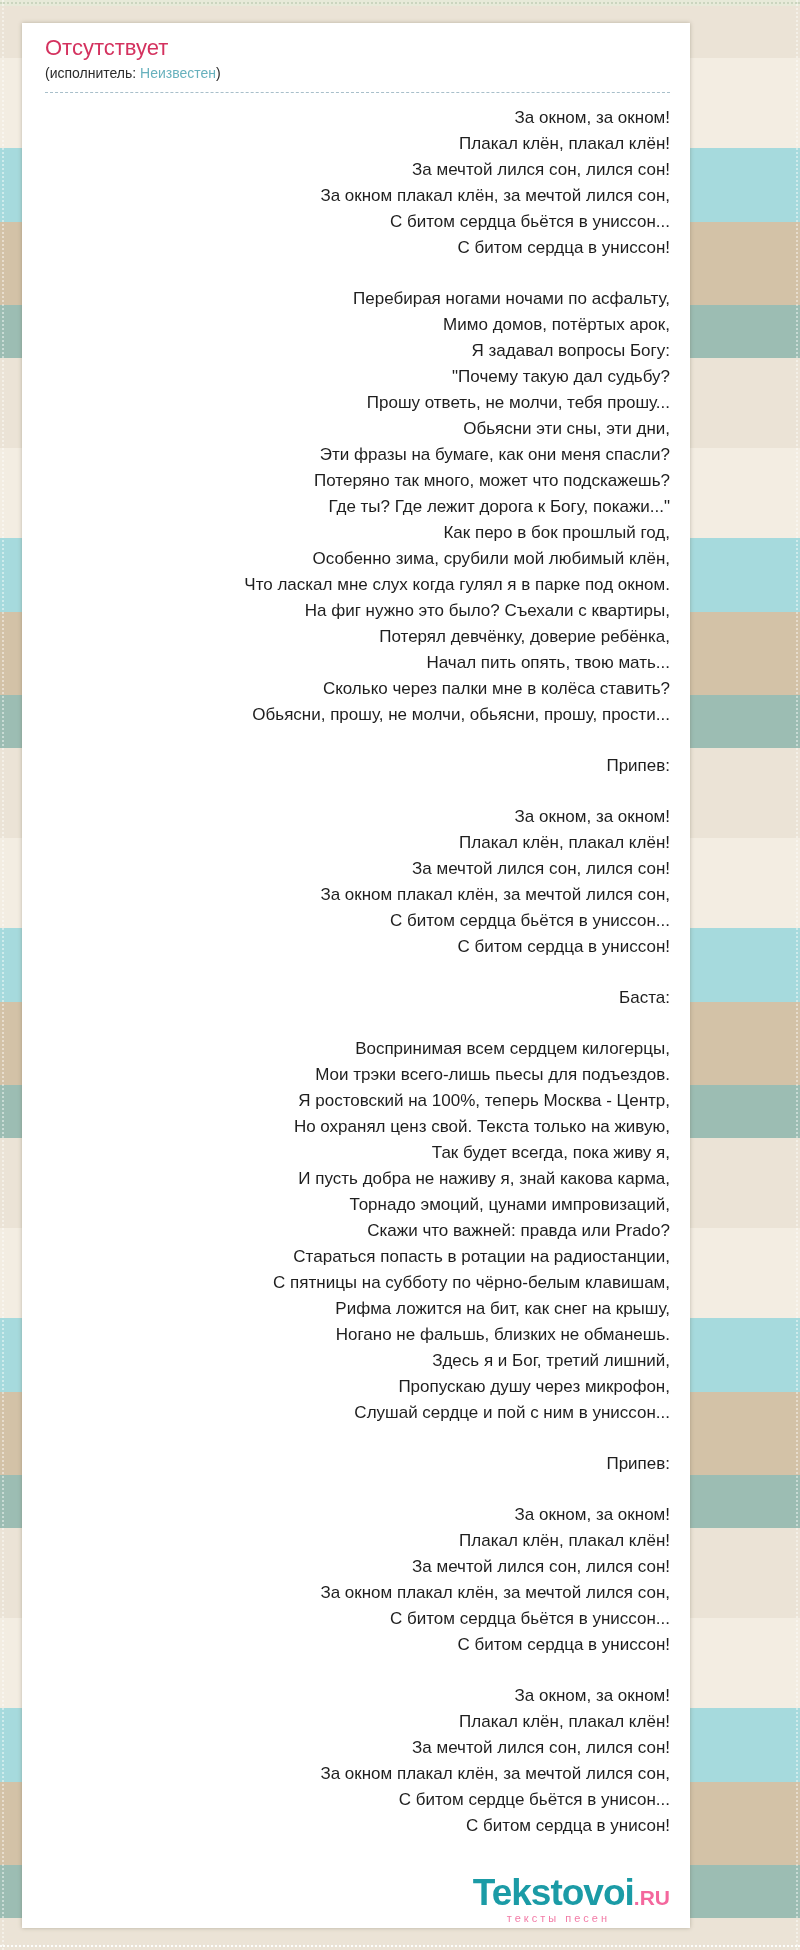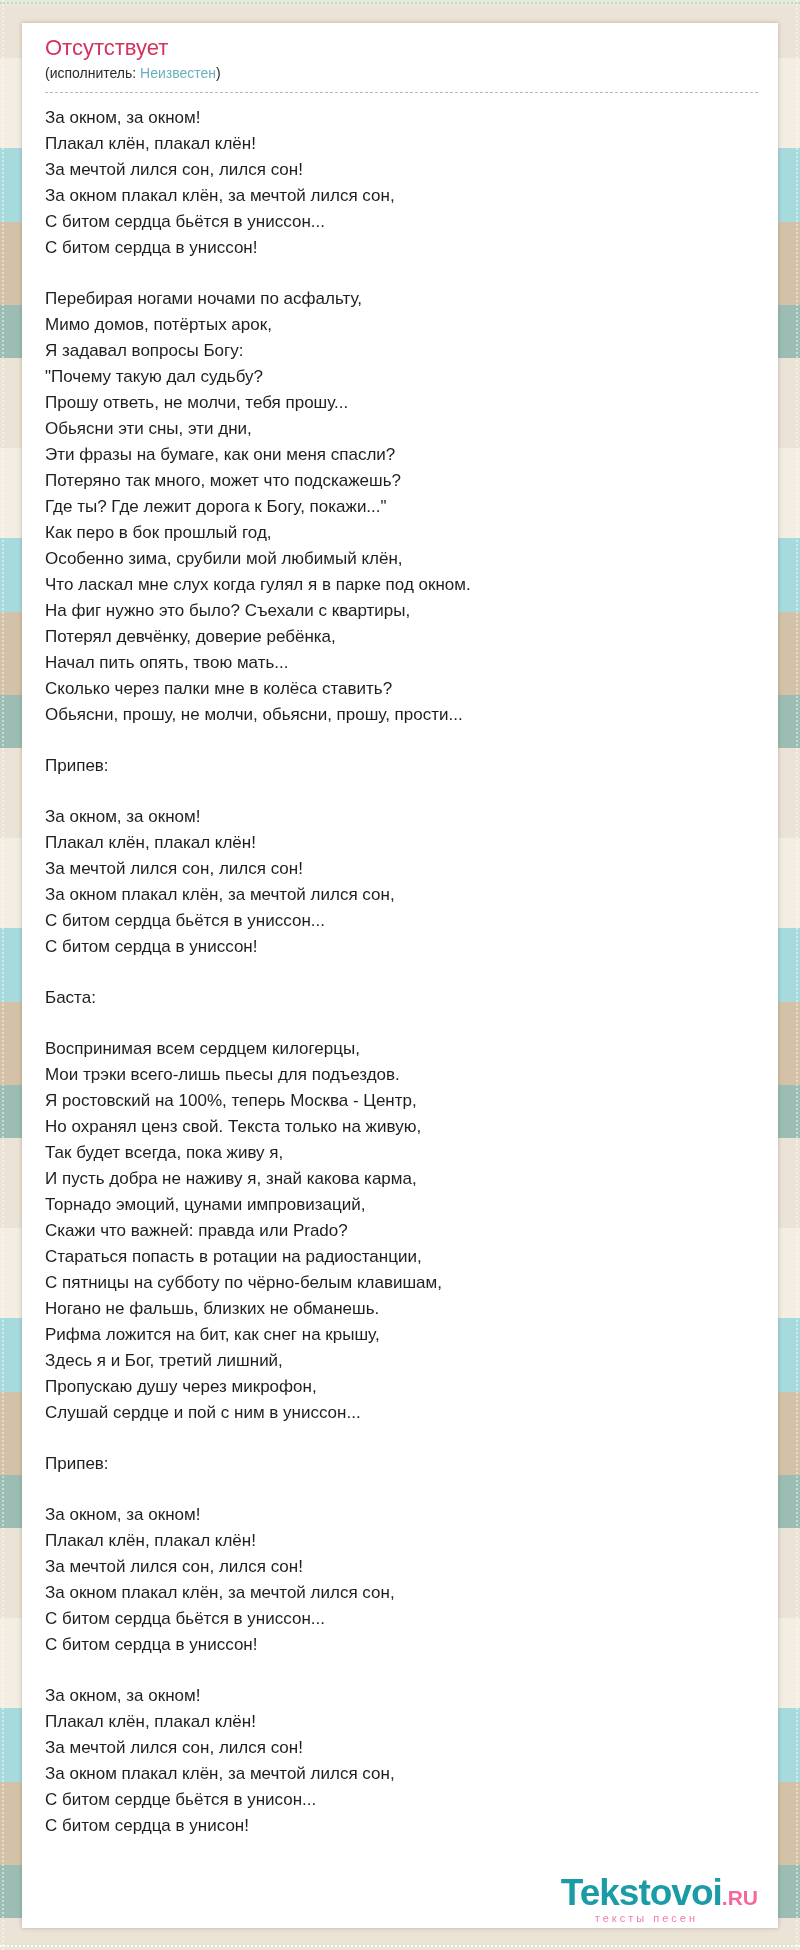--- a/index.html
+++ b/index.html
@@ -21,36 +21,36 @@
         var(--stripe-beige) 358px,var(--stripe-beige) 390px);
     background-size:4px 4px, auto;
   }
   .top-band{position:absolute;top:0;left:0;right:0;height:6px;background:#e7ead9;}
   .top-band::after{content:'';position:absolute;top:2px;left:0;right:0;border-top:2px dotted #cbd5bf;}
   .stitch-bottom{position:absolute;bottom:3px;left:0;right:0;border-top:2px dotted rgba(255,255,255,.9);}
   .stitch-left{position:absolute;top:0;bottom:0;left:2px;border-left:2px dotted rgba(255,255,255,.45);}
   .stitch-right{position:absolute;top:0;bottom:0;right:2px;border-right:2px dotted rgba(255,255,255,.45);}
 
   .card{
-    position:absolute;left:22px;top:23px;width:756px;height:1905px;
+    position:absolute;left:22px;top:23px;width:668px;height:1905px;
     box-sizing:border-box;background:#ffffff;
     box-shadow:0 0 4px rgba(90,80,60,.35);
     padding:12px 20px 0 23px;overflow:hidden;
   }
   .song-title{
     margin:0;font-size:22px;line-height:26px;font-weight:400;
     color:var(--title-pink);
   }
   .subtitle{
     margin-top:3px;font-size:14px;line-height:18px;color:#2a2a2a;
     padding-bottom:10px;border-bottom:1px dashed var(--dash-blue);
   }
   .artist-link{color:var(--link-teal);text-decoration:none;cursor:pointer;}
   .lyrics{margin-top:12px;font-size:17px;line-height:26px;color:var(--text-dark);}
-  .stanza{margin:0 0 25px 0;}
+  .stanza{margin:0 0 25px 0;text-align:right;}
   .line{white-space:pre-wrap;}
 
   .site-logo{
     position:absolute;right:20px;bottom:4px;text-align:center;cursor:pointer;
     line-height:1;text-decoration:none;
   }
   .logo-main{
     font-size:37px;font-weight:bold;letter-spacing:-1px;color:var(--logo-teal);
   }
   .logo-domain{
@@ -120,22 +120,22 @@
         <div class="line">Воспринимая всем сердцем килогерцы,</div>
         <div class="line">Мои трэки всего-лишь пьесы для подъездов.</div>
         <div class="line">Я ростовский на 100%, теперь Москва - Центр,</div>
         <div class="line">Но охранял ценз свой. Текста только на живую,</div>
         <div class="line">Так будет всегда, пока живу я,</div>
         <div class="line">И пусть добра не наживу я, знай какова карма,</div>
         <div class="line">Торнадо эмоций, цунами импровизаций,</div>
         <div class="line">Скажи что важней: правда или Prado?</div>
         <div class="line">Стараться попасть в ротации на радиостанции,</div>
         <div class="line">С пятницы на субботу по чёрно-белым клавишам,</div>
+        <div class="line">Рифма ложится на бит, как снег на крышу,</div>
         <div class="line">Ногано не фальшь, близких не обманешь.</div>
-        <div class="line">Рифма ложится на бит, как снег на крышу,</div>
         <div class="line">Здесь я и Бог, третий лишний,</div>
         <div class="line">Пропускаю душу через микрофон,</div>
         <div class="line">Слушай сердце и пой с ним в униссон...</div>
       </div>
       <div class="stanza">
         <div class="line">Припев:</div>
       </div>
       <div class="stanza">
         <div class="line">За окном, за окном!</div>
         <div class="line">Плакал клён, плакал клён!</div>

